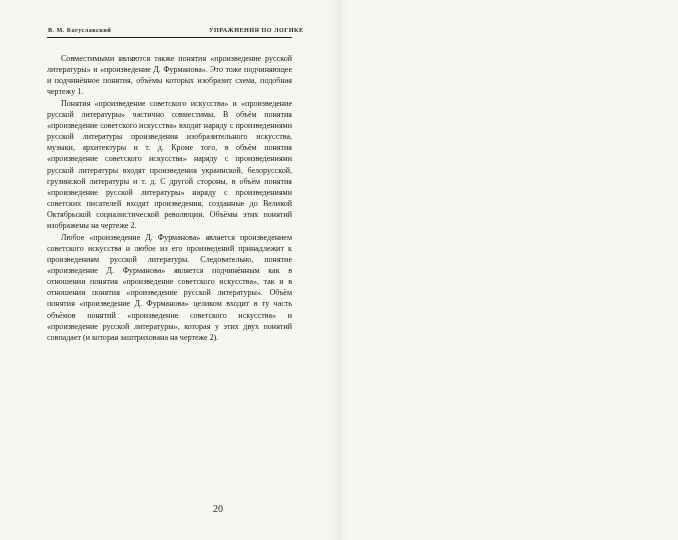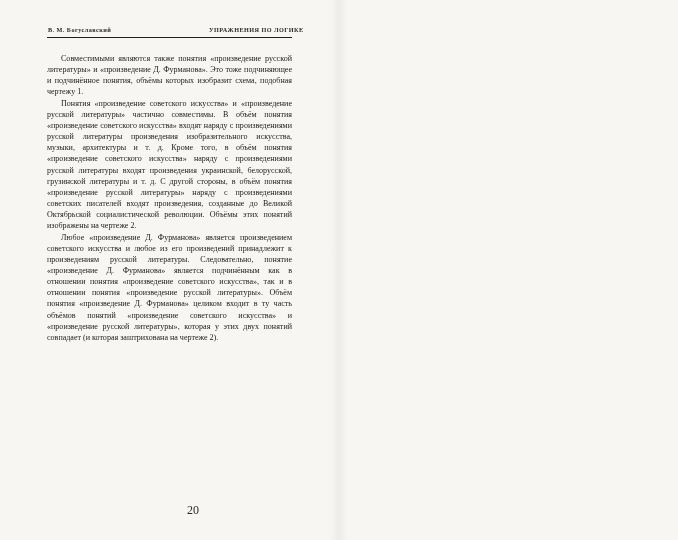--- a/index.html
+++ b/index.html
@@ -68,22 +68,22 @@
   .col p {
     margin: 0;
     text-indent: 14px;
   }
 
   
   .folio {
     position: absolute;
     top: 503px;
     width: 60px;
-    text-align: center;
-    font-size: 12px;
+    text-align: right;
+    font-size: 10px;
     color: #2a2a28;
   }
   #folio-left  { left: 163px; }
 
   
   #gutter {
     position: absolute;
     left: 330px;
     top: 0;
     width: 18px;

